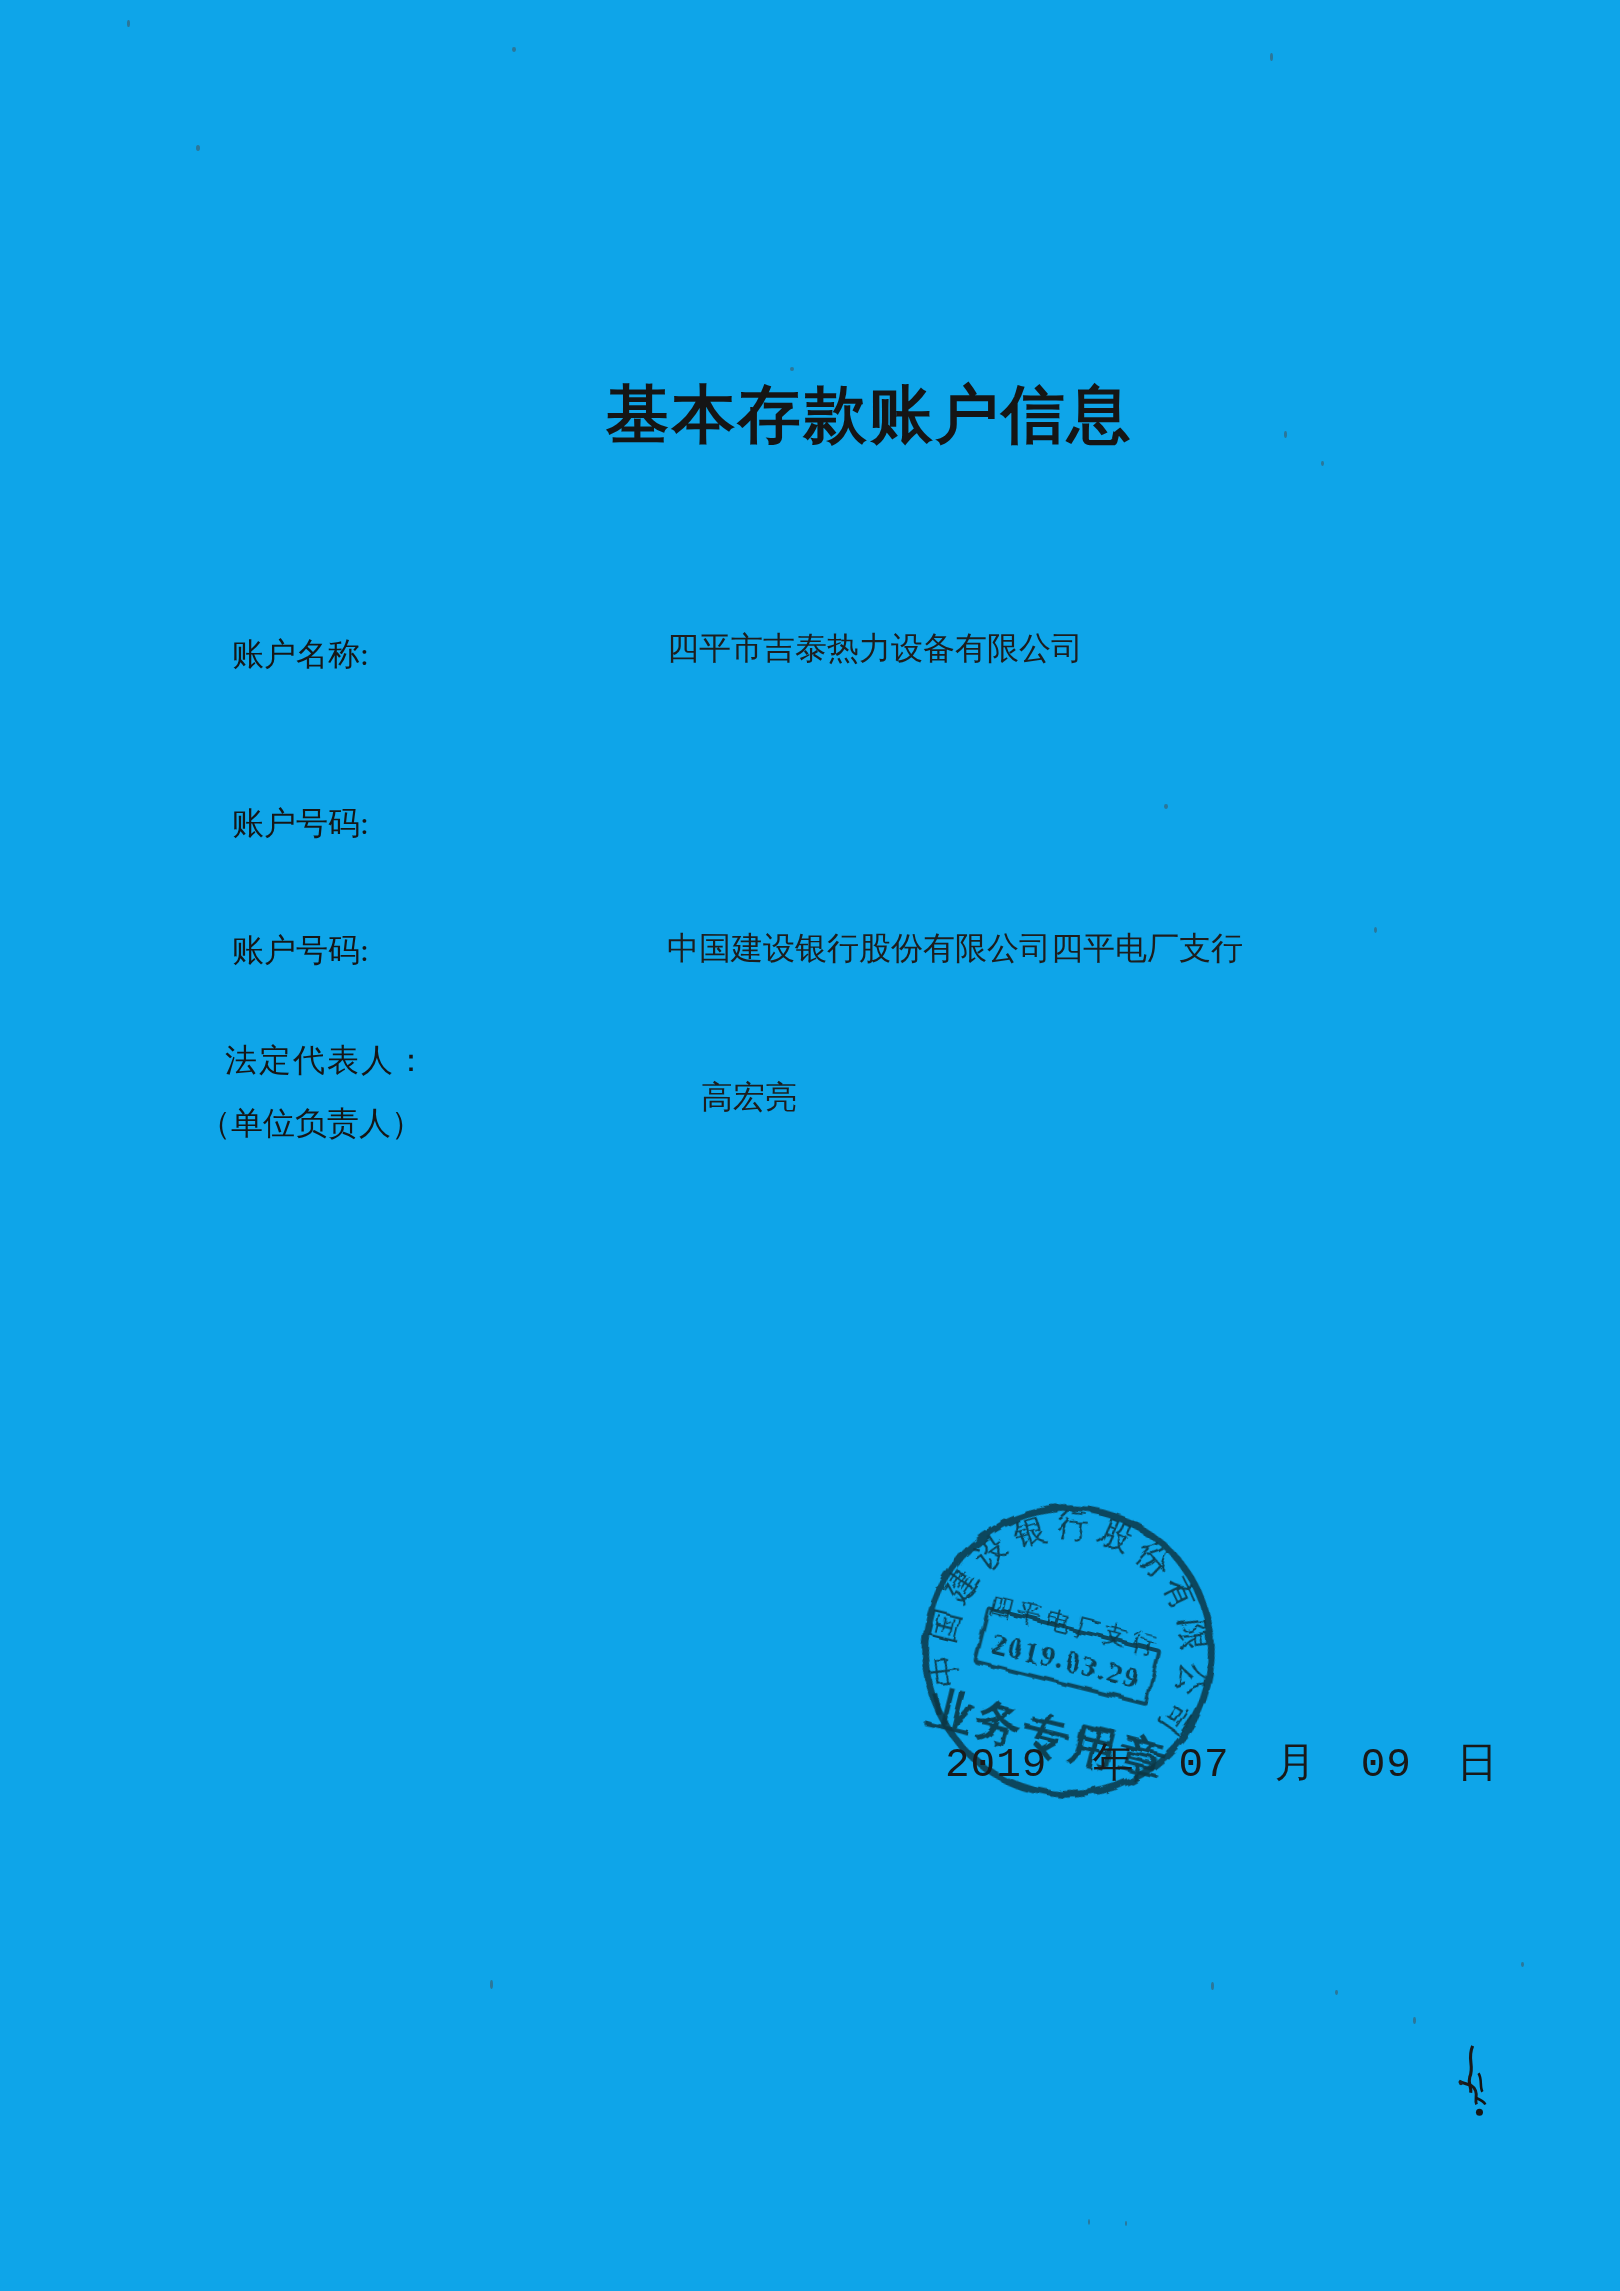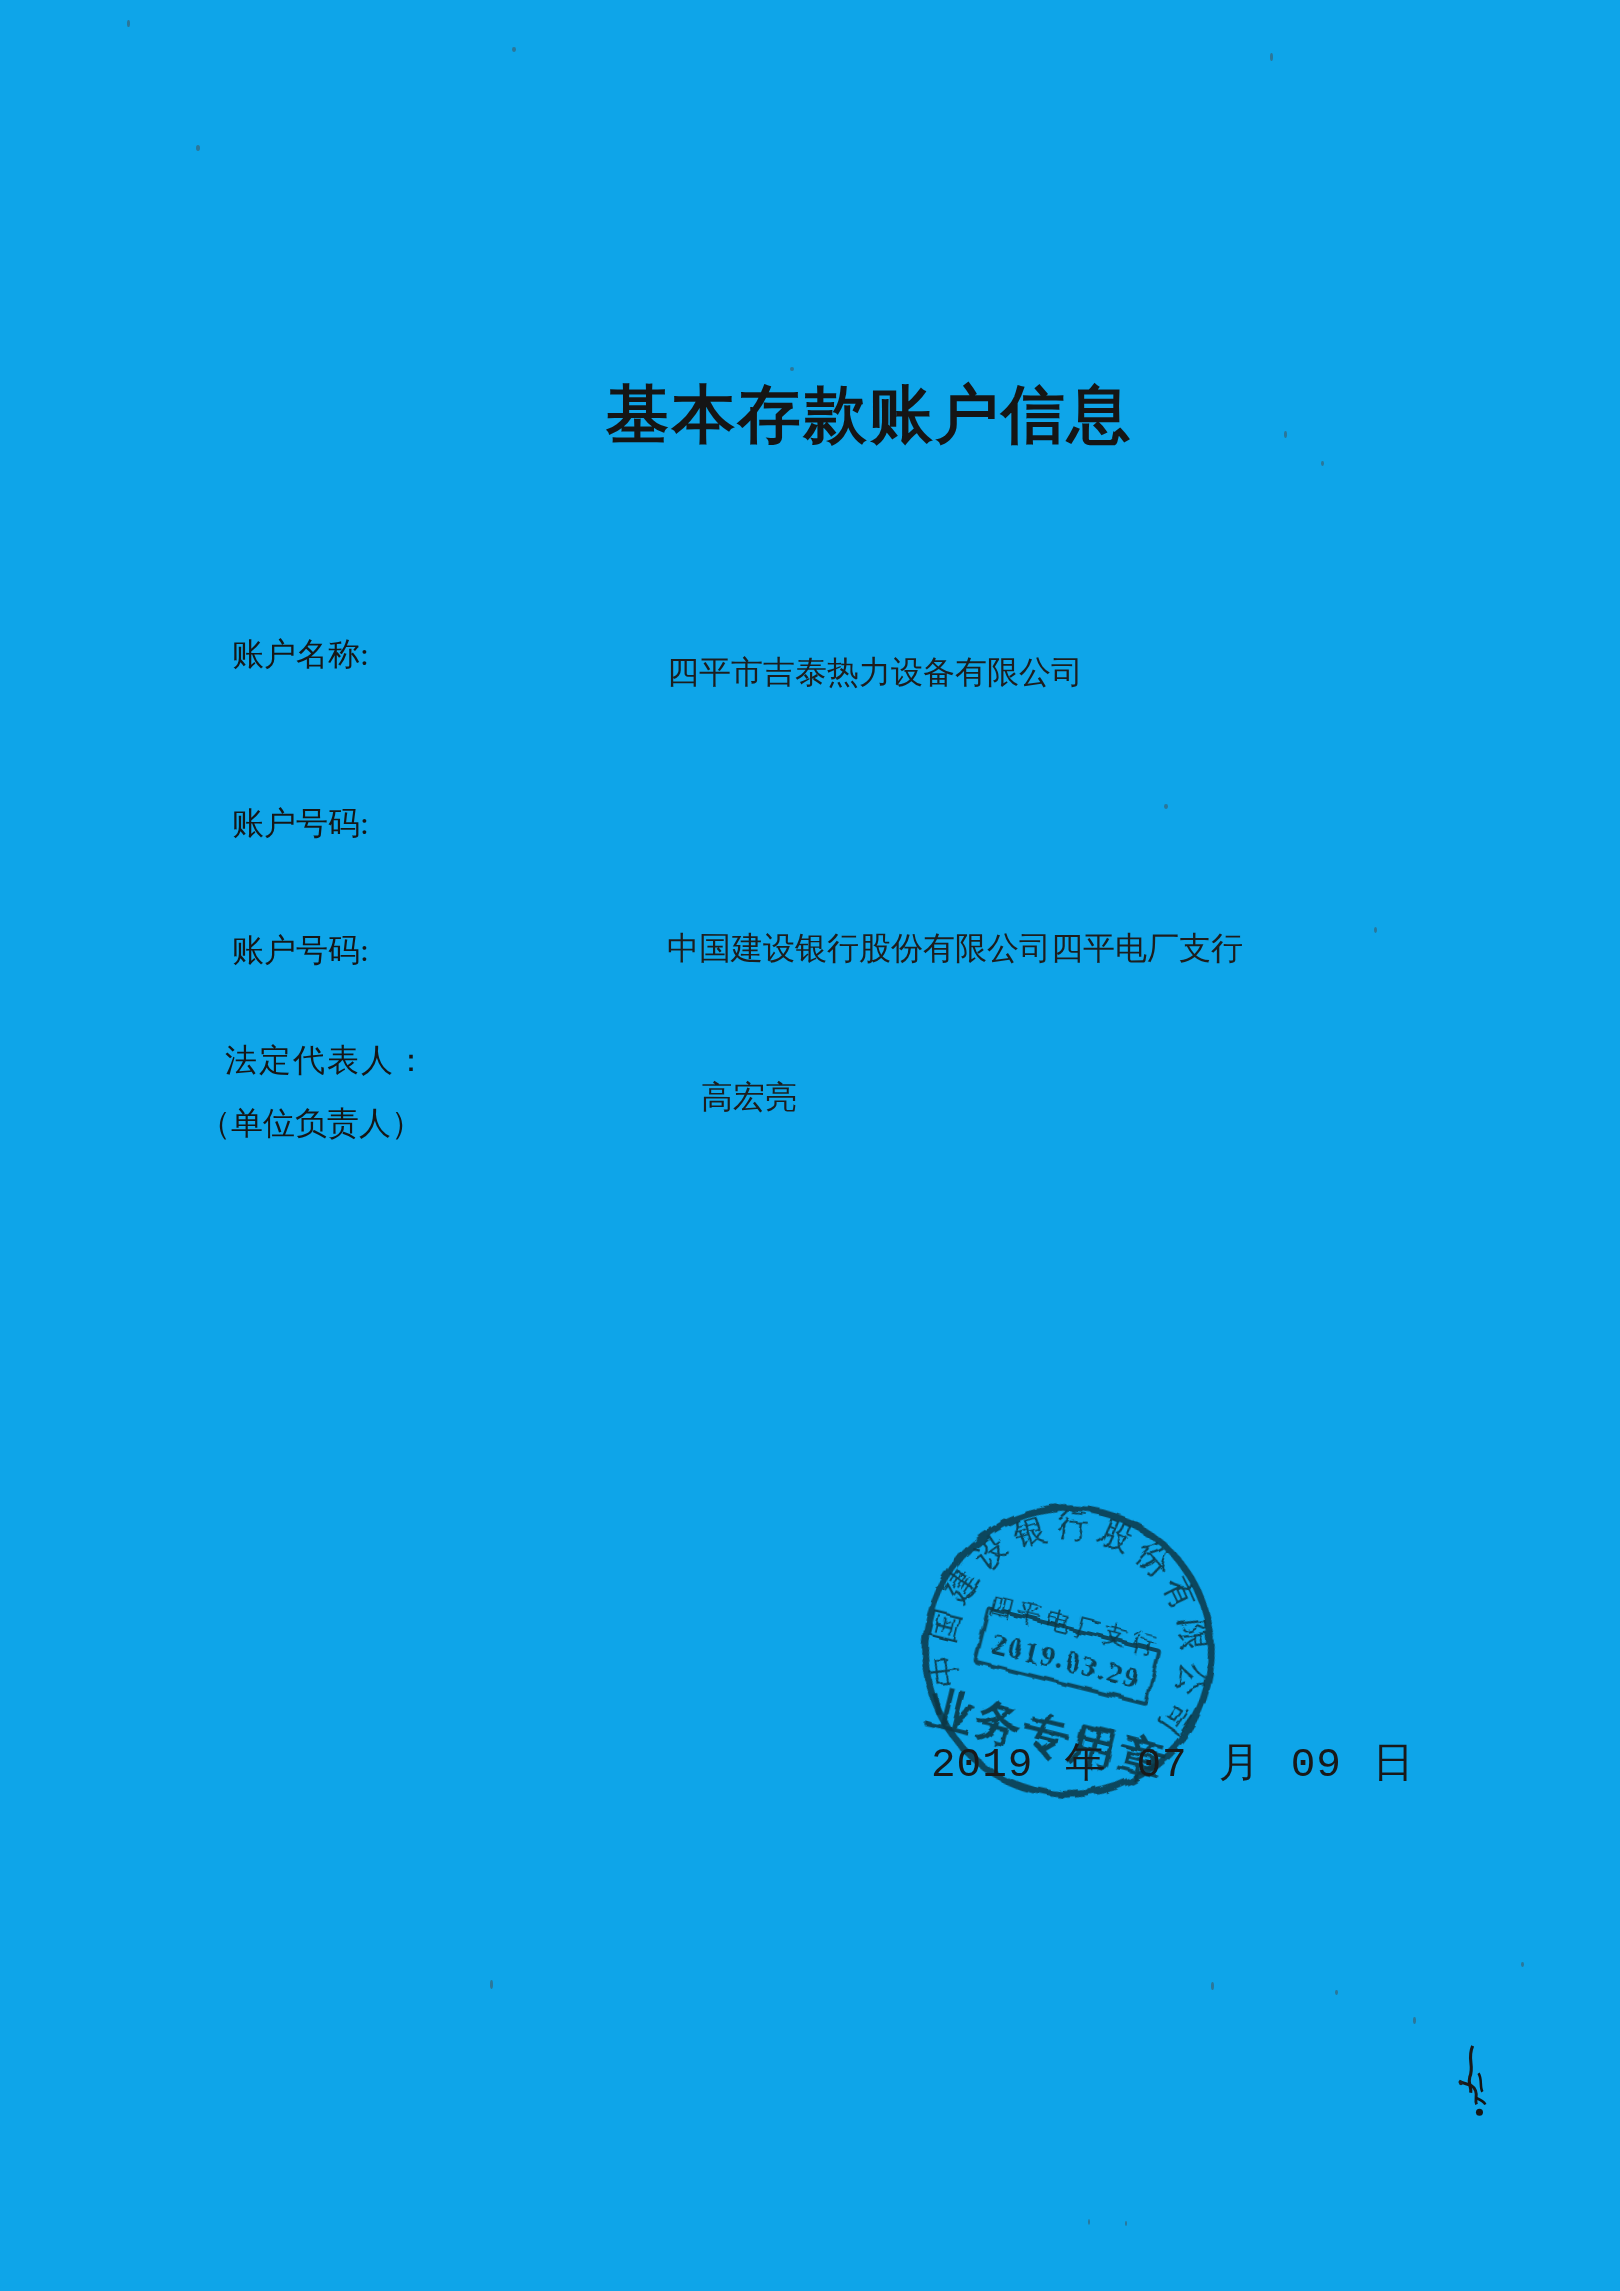--- a/index.html
+++ b/index.html
@@ -23,21 +23,21 @@
   
   .lbl, .val { position:absolute; font-size:32px; white-space:nowrap; }
   .lbl { color:#161616; }
   .val { color:#1d1d1d; }
   .val.num {
     font-family:"Liberation Sans", sans-serif;
     font-size:43px; letter-spacing:1px; color:#222;
   }
 
   .lbl.r1 { left:232px; top:633px; }
-  .val.r1 { left:667px; top:651px; }
+  .val.r1 { left:667px; top:627px; }
 
   .lbl.r2 { left:232px; top:802px; }
   .val.r2 { left:667px; top:800px; }
 
   .lbl.r3 { left:232px; top:929px; }
   .val.r3 { left:667px; top:927px; }
 
   .lbl.r4a { left:225px; top:1039px; letter-spacing:2px; }
   .lbl.r4b { left:199px; top:1102px; }
   .val.r4  { left:701px; top:1076px; }
@@ -57,21 +57,21 @@
   .issue-date {
     position:absolute; left:931px; top:1735px;
     display:flex; align-items:baseline;
     font-size:41px; color:#191919; z-index:3;
   }
   .issue-date .digit {
     font-family:"Liberation Mono", monospace;
     font-size:41px; letter-spacing:1px;
   }
   .issue-date .unit { font-size:41px; }
-  .issue-date > span { margin-right:31px; }
+  .issue-date > span { margin-right:31px;margin-left:14px; }
   .issue-date > span:last-child { margin-right:0; }
 
   
   .speck {
     position:absolute; background:#4a4a4a; opacity:.5;
     border-radius:50%;
   }
   .blot { position:absolute; left:1449px; top:2044px; z-index:2; }
 </style>
 </head>

